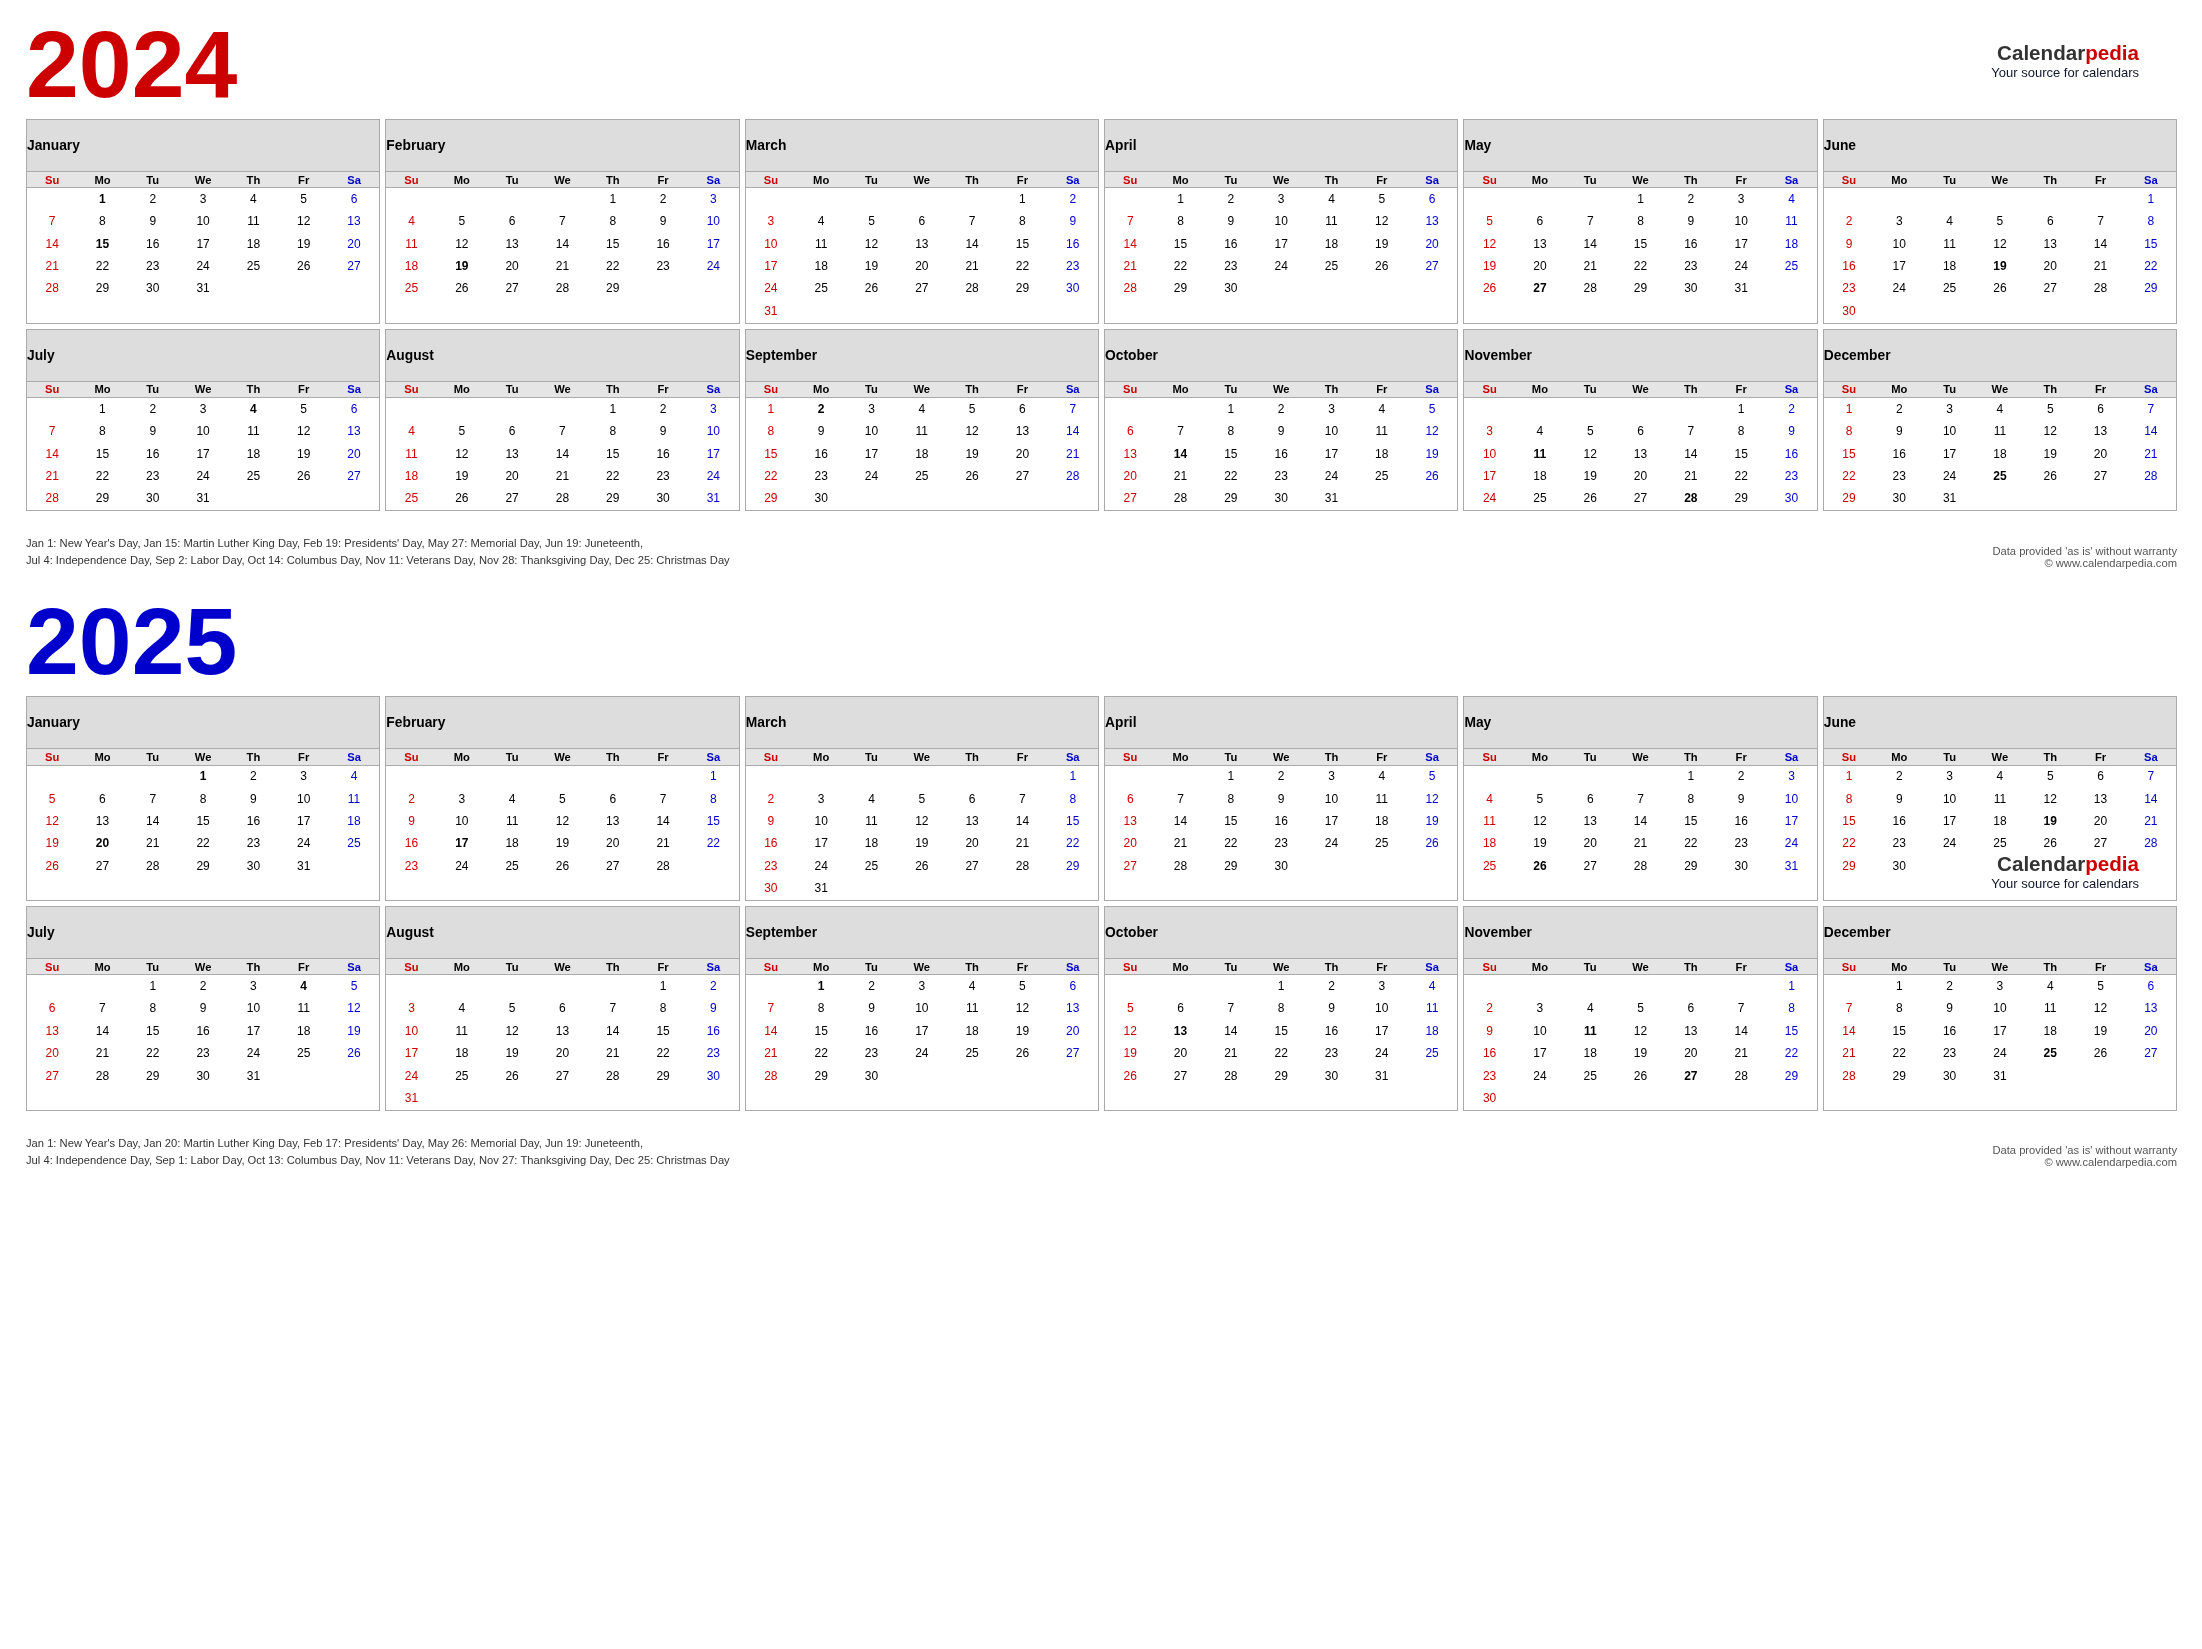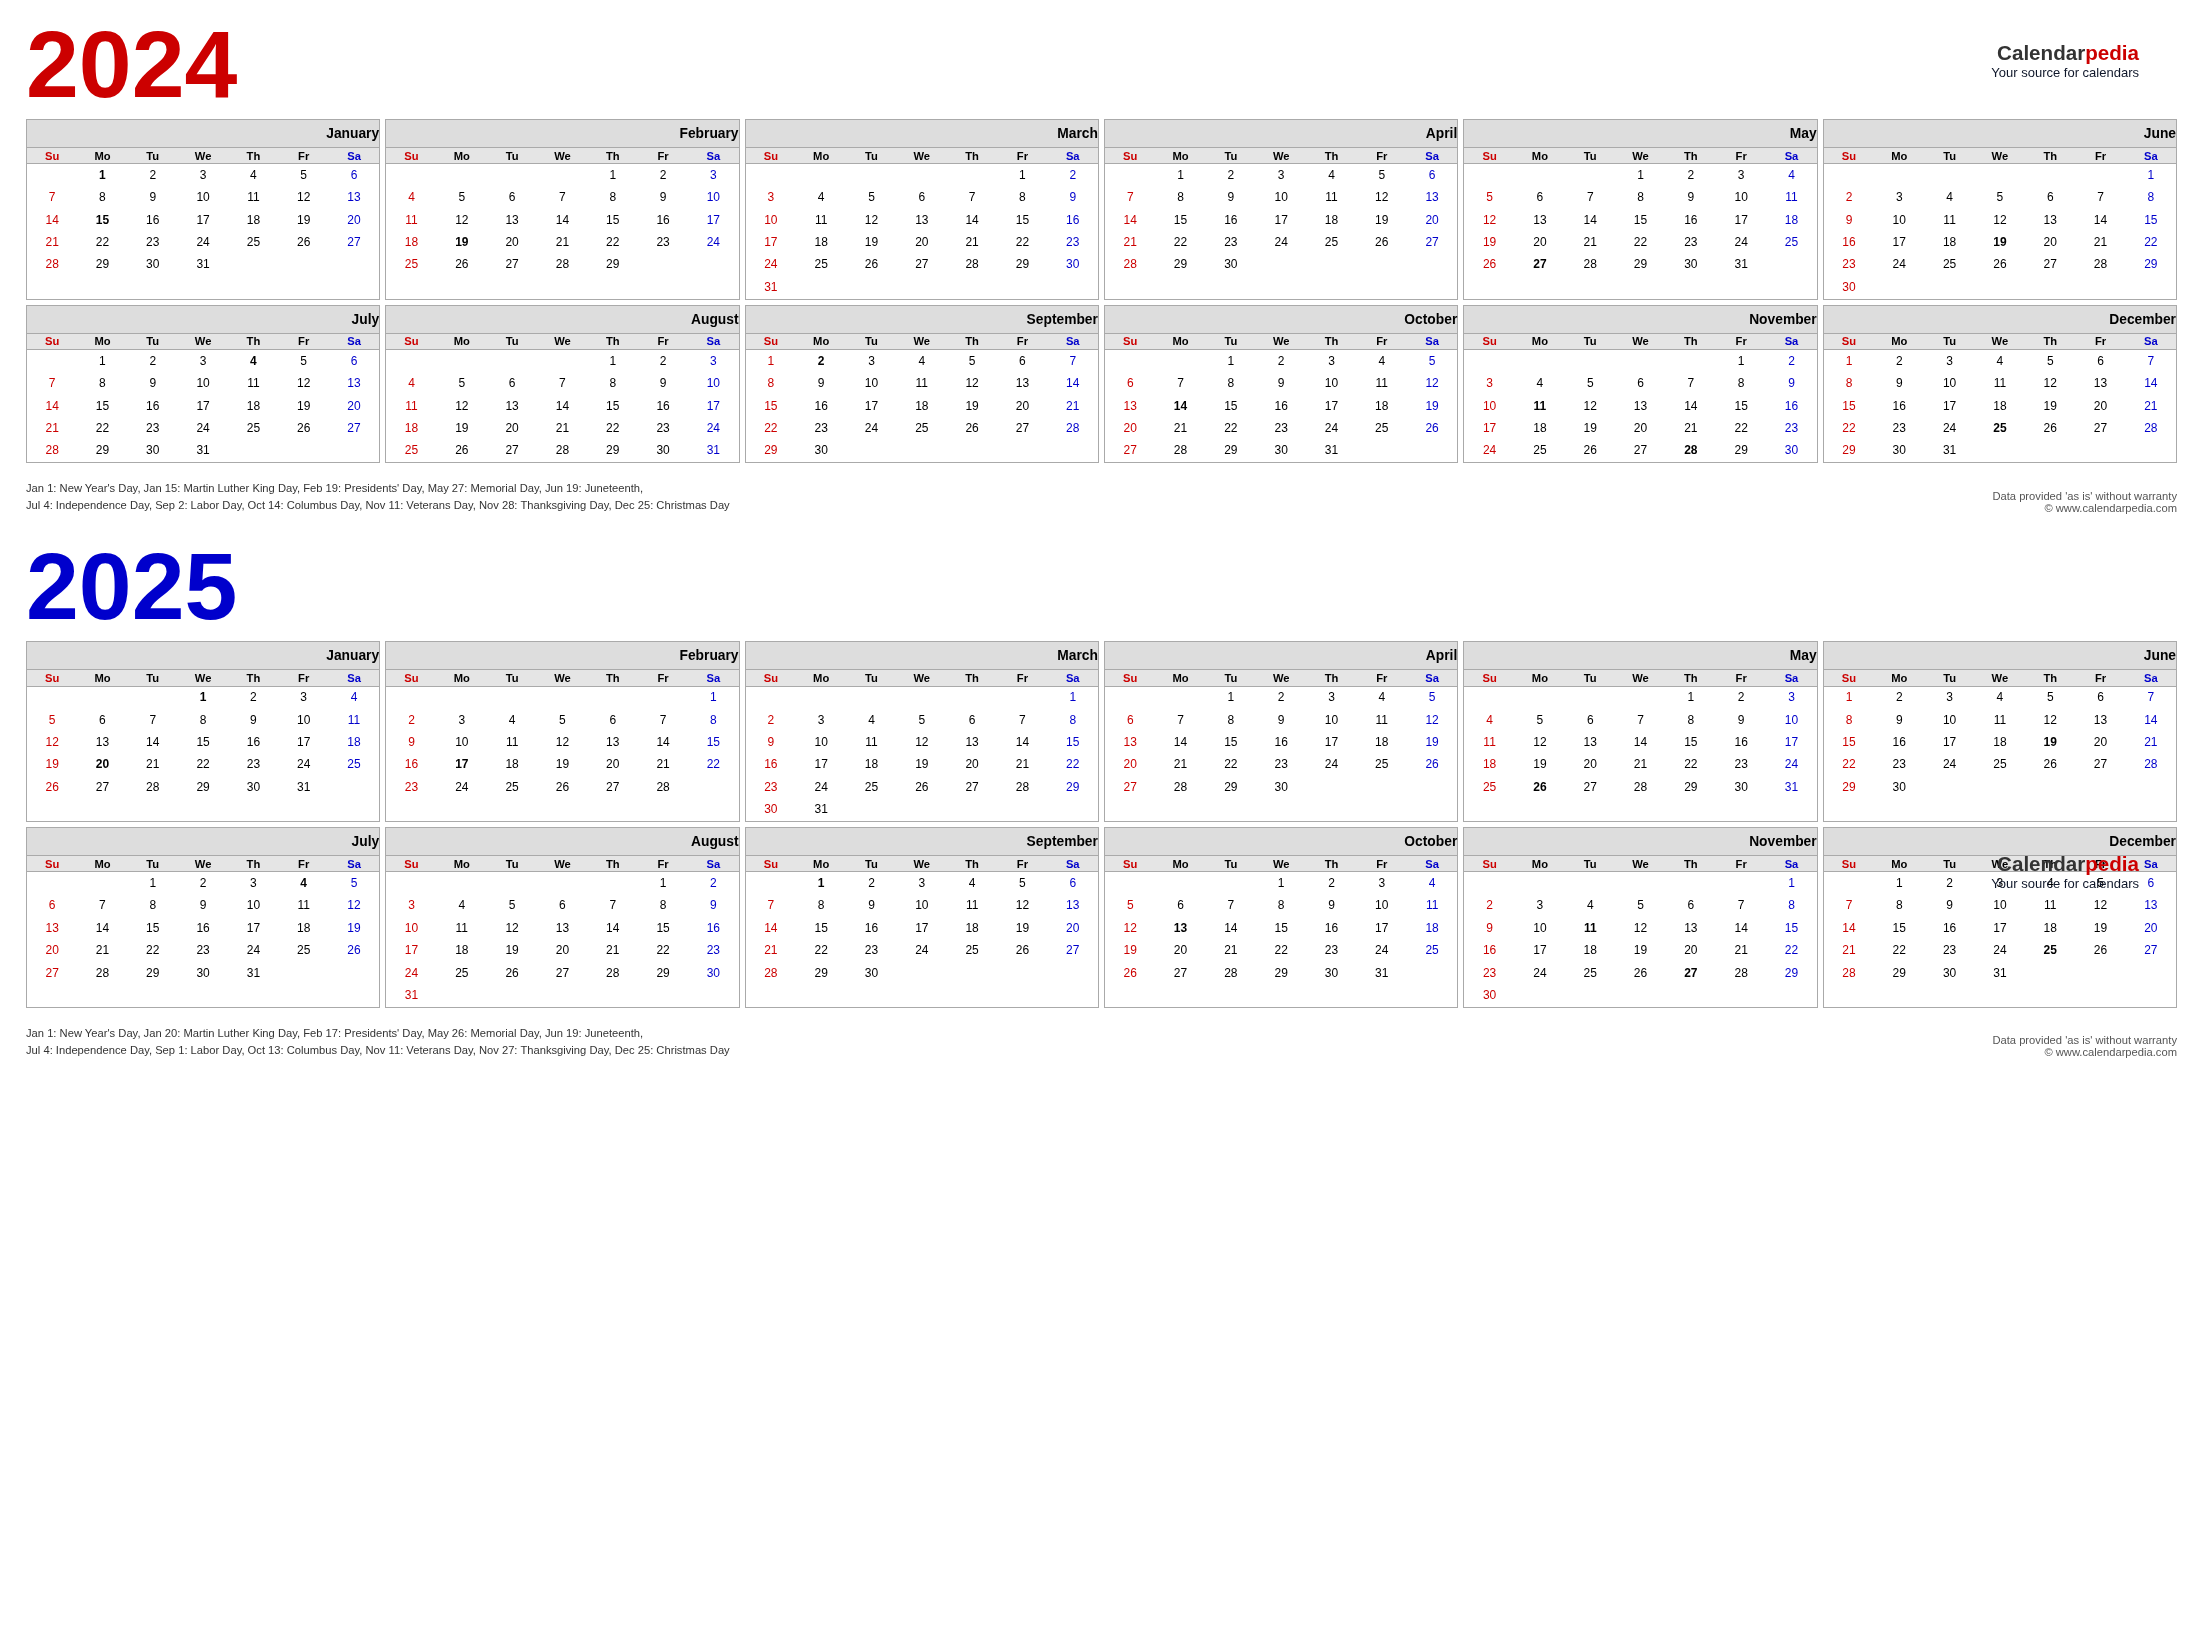--- a/index.html
+++ b/index.html
@@ -37,24 +37,24 @@
       grid-template-columns: repeat(6, 1fr);
       gap: 5.2px;
       margin-bottom: 5.2px;
     }
     .month-cal {
       border: 0.9px solid #aaa;
       font-size: 13px;
     }
     .month-header {
       background: #ddd;
-      text-align: right;
+      text-align: left;
       font-weight: bold;
       font-size: 13.8px;
-      padding: 6px 0;
+      padding: 18px 0;
       border-bottom: 0.9px solid #aaa;
     }
     .dow-row {
       display: grid;
       grid-template-columns: repeat(7, 1fr);
       background: #e5e5e5;
       border-bottom: 0.9px solid #aaa;
     }
     .dow-cell {
       text-align: center;
@@ -75,21 +75,21 @@
       min-height: 19px;
       line-height: 19px;
     }
     .day-cell.sunday { color: #cc0000; }
     .day-cell.saturday { color: #0000cc; }
     .day-cell.empty { }
     .day-cell.holiday { font-weight: bold; }
     .holidays-text {
       font-size: 11.2px;
       color: #333;
-      margin-top: 12px;
+      margin-top: 19px;
       line-height: 1.5;
     }
     .footer-row {
       display: flex;
       justify-content: space-between;
       align-items: flex-end;
     }
     .footer-right {
       text-align: right;
       font-size: 11.2px;

